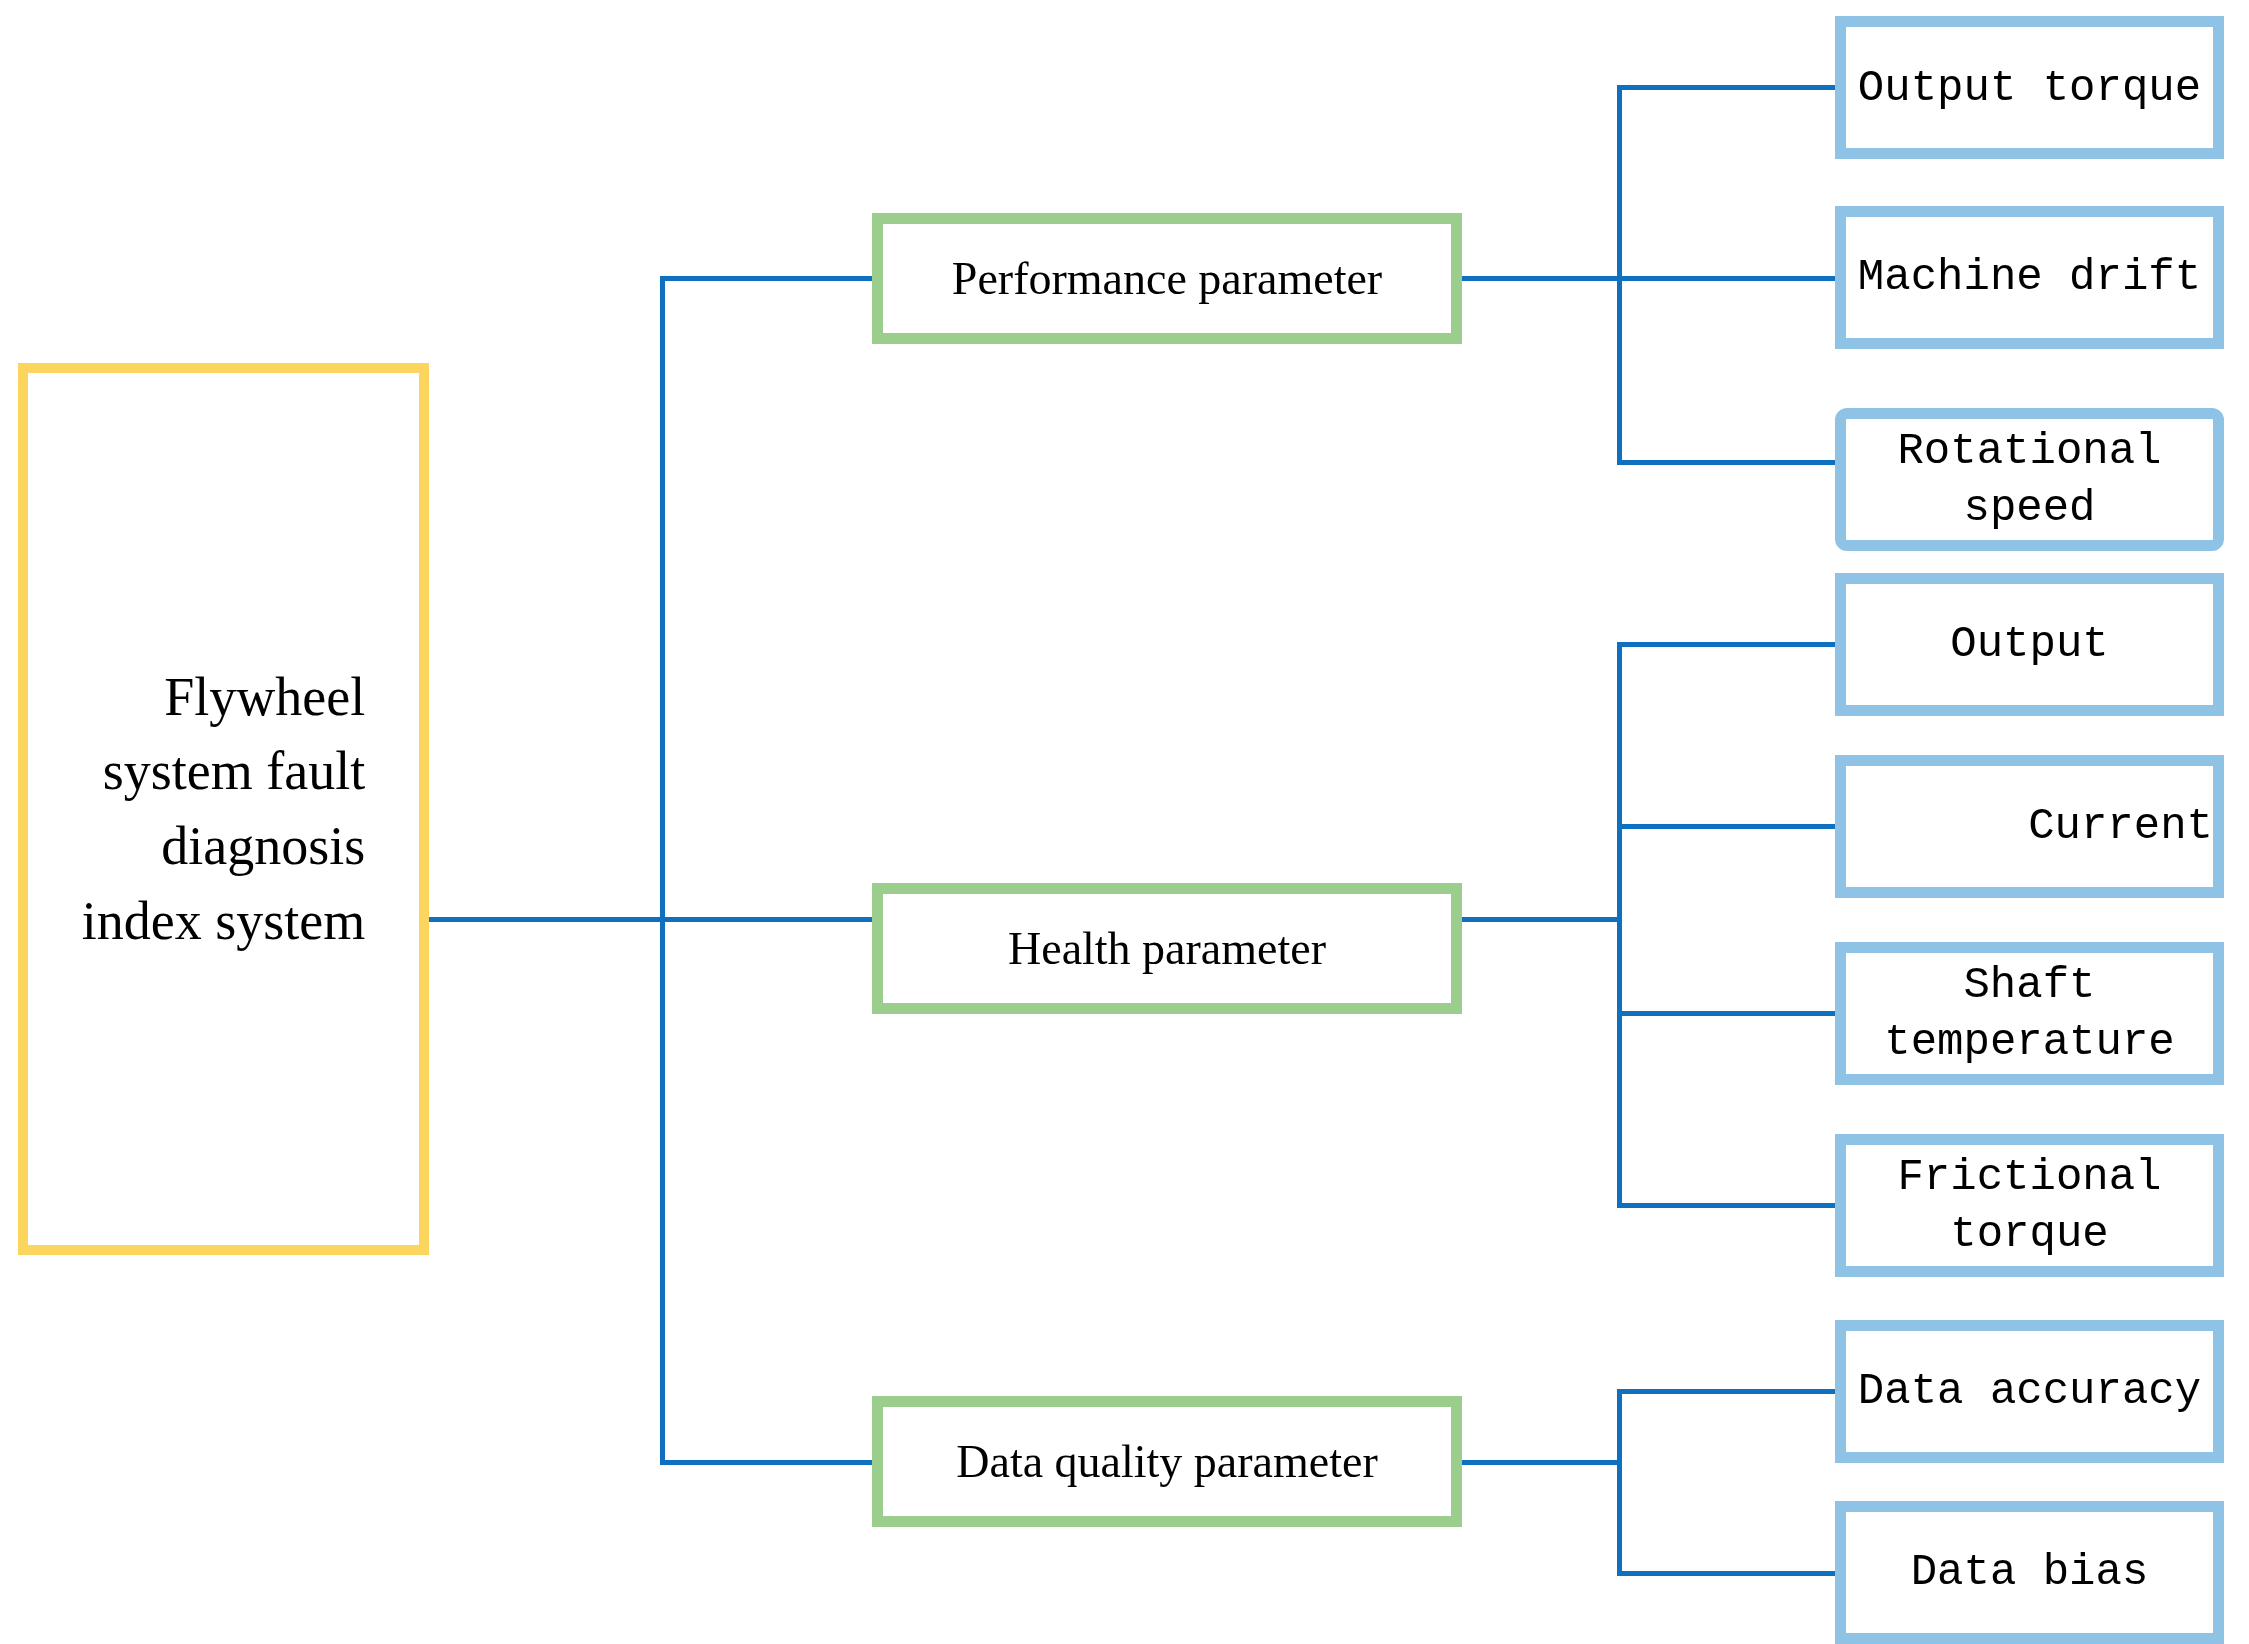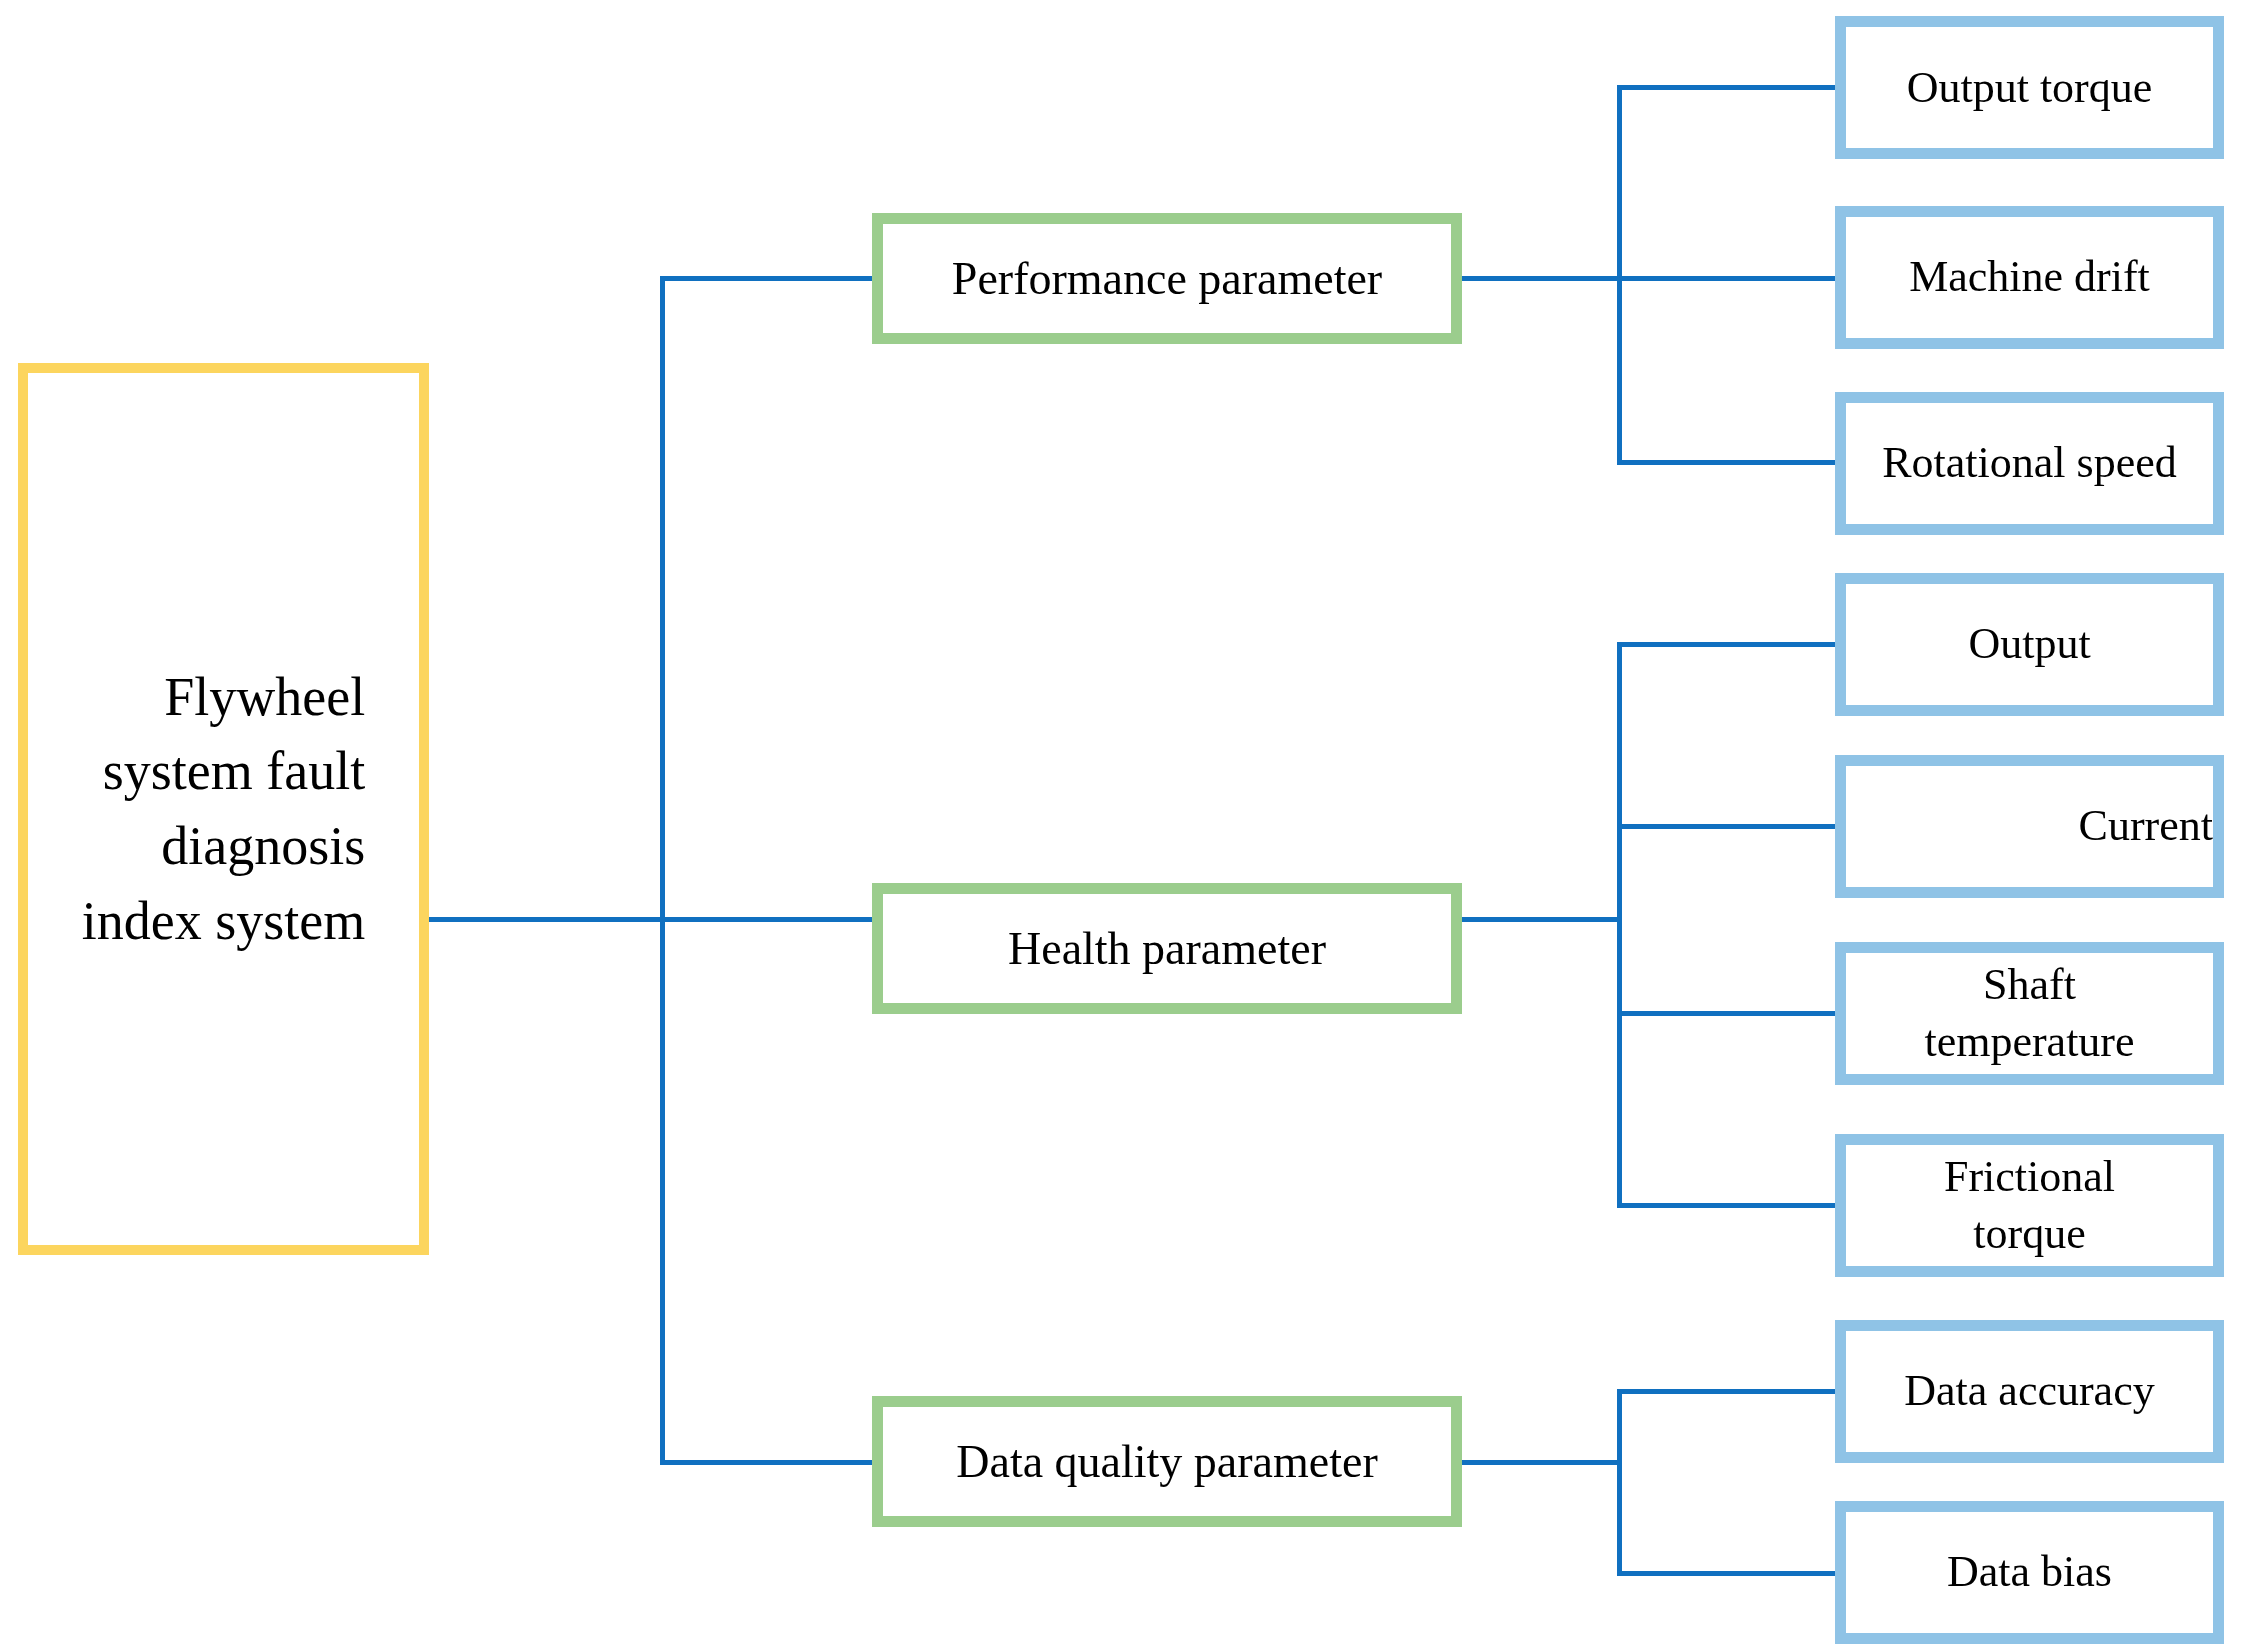--- a/index.html
+++ b/index.html
@@ -41,25 +41,25 @@
     left: 872px; width: 590px; height: 131px;
     border: 11.5px solid var(--group-border);
     font-size: 46px; line-height: 1.2;
   }
   .group-performance { top: 213px; }
   .group-health { top: 854px; margin-top: 29px; }
   .group-dataquality { top: 1396px; }
   .child-box {
     left: 1835px; width: 389px; height: 143px;
     border: 11.5px solid var(--child-border);
-    font-size: 44px; line-height: 1.28;
+    font-size: 44px; line-height: 1.28; font-family: Liberation Mono, monospace;
   }
   .child-0 { top: 16.4px; }
   .child-1 { top: 206px; }
-  .child-2 { top: 392px; }
+  .child-2 { top: 408px; border-radius: 12px; }
   .child-3 { top: 573px; }
   .child-4 { top: 755px; justify-content: flex-end; }
   .child-5 { top: 942px; }
   .child-6 { top: 1134px; }
   .child-7 { top: 1320px; }
   .child-8 { top: 1501px; }
   .line {
     position: absolute;
     background: var(--connector);
   }

